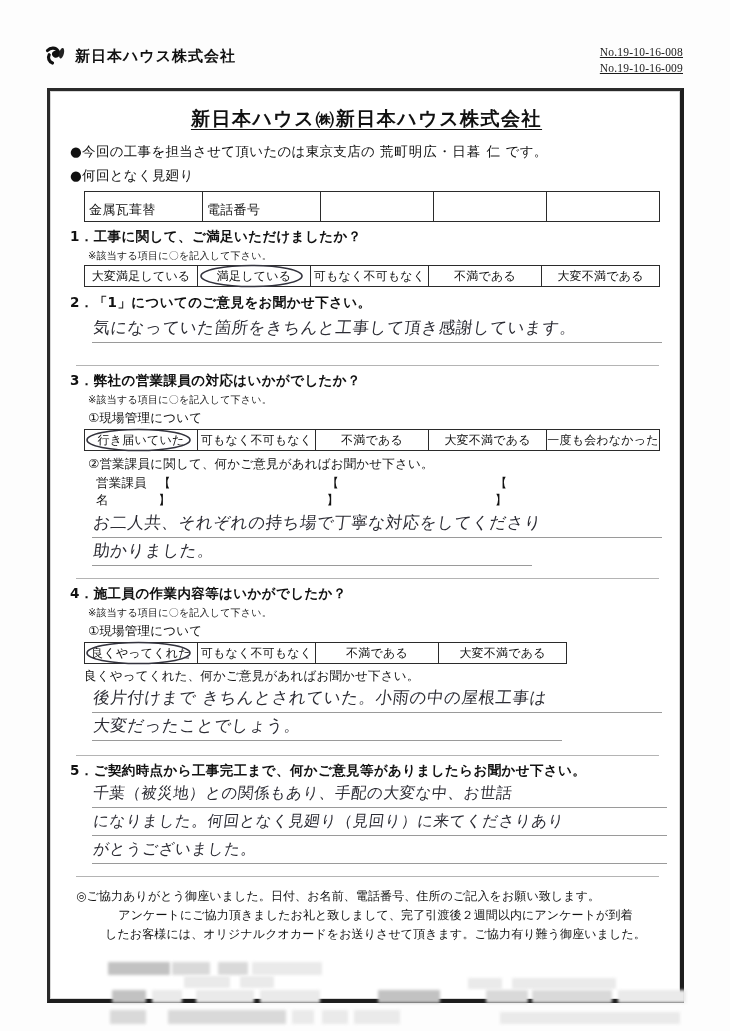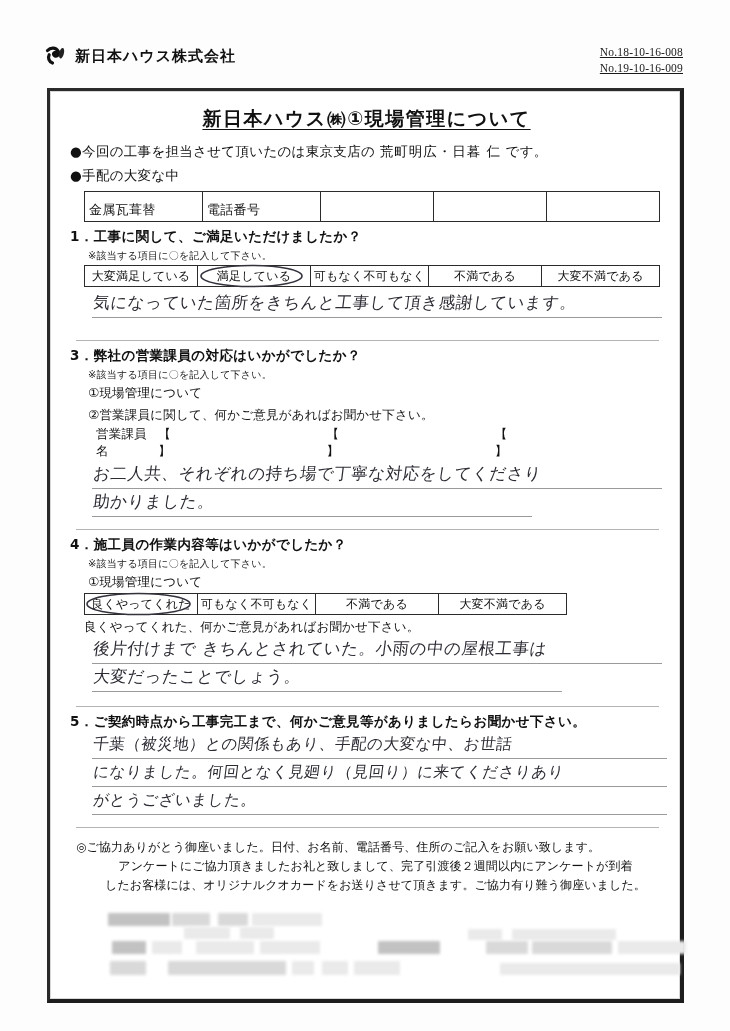--- a/index.html
+++ b/index.html
@@ -242,36 +242,36 @@
       <svg viewBox="0 0 24 24" width="24" height="24">
         <path d="M3.5 6.5c3.2-3.4 8.4-3.1 10.6.6 1 1.7.7 3.6-.8 4.6-1.3.9-3 .5-3.6-.8-.5-1 0-2.1 1-2.4.8-.2 1.6.3 1.7 1.1" fill="none" stroke="#111" stroke-width="3.2" stroke-linecap="round"></path>
         <path d="M8.5 19c-3.4-1.3-5-5.1-3.3-8.2" fill="none" stroke="#111" stroke-width="3.2" stroke-linecap="round"></path>
         <ellipse cx="17.6" cy="9.2" rx="2.3" ry="5.4" fill="#222" transform="rotate(14 17.6 9.2)"></ellipse>
       </svg>
     </span>
     <span class="company-name">新日本ハウス株式会社</span>
   </div>
 
   <div class="doc-nos">
-    <div class="doc-no">No.18-10-16-008</div>
+    <div class="doc-no">No.19-10-16-008</div>
     <div class="doc-no">No.19-10-16-009</div>
   </div>
 
   <div class="sheet">
     <div class="sheet-inner">
 
-      <div class="title">新日本ハウス㈱①現場管理について</div>
+      <div class="title">新日本ハウス㈱新日本ハウス株式会社</div>
 
       <div class="bullet-line">
         <span>●今回の工事を担当させて頂いたのは東京支店の</span>
         <span class="staff-names">荒町明広・日暮 仁</span>
         <span>です。</span>
       </div>
 
-      <div class="bullet-line" style="margin-top:3px;">●手配の大変な中</div>
+      <div class="bullet-line" style="margin-top:3px;">●何回となく見廻り</div>
 
       <table class="work-table">
         <tbody>
             <tr>
           <td style="width:118px">金属瓦葺替</td>
           <td style="width:118px">電話番号</td>
           <td style="width:113px"></td>
           <td style="width:113px"></td>
           <td style="width:113px"></td>
         </tr>
@@ -290,29 +290,46 @@
             </svg>
             <span>満足している</span>
           </td>
           <td style="width:118px">可もなく不可もなく</td>
           <td style="width:113px">不満である</td>
           <td style="width:118px">大変不満である</td>
         </tr>
       </tbody>
         </table>
 
+      <div class="q-head" style="margin-top:7px">2．「1」についてのご意見をお聞かせ下さい。</div>
       <div class="hand-line" style="margin-top:5px;width:570px">
         <span class="hand">気になっていた箇所をきちんと工事して頂き感謝しています。</span>
       </div>
 
       <div class="sep" style="margin-top:22px"></div>
 
       <div class="q-head">3．弊社の営業課員の対応はいかがでしたか？</div>
       <div class="q-note">※該当する項目に〇を記入して下さい。</div>
       <div class="sub-head">①現場管理について</div>
+      <table class="opt-table">
+        <tbody>
+            <tr>
+          <td style="width:113px" class="circled">
+            <svg class="circle-svg" viewBox="0 0 113 27" preserveAspectRatio="none">
+              <ellipse cx="56" cy="13.5" rx="52" ry="11" fill="none" stroke="#33333d" stroke-width="1.5"></ellipse>
+            </svg>
+            <span>行き届いていた</span>
+          </td>
+          <td style="width:118px">可もなく不可もなく</td>
+          <td style="width:113px">不満である</td>
+          <td style="width:118px">大変不満である</td>
+          <td style="width:113px">一度も会わなかった</td>
+        </tr>
+      </tbody>
+        </table>
 
       <div class="sub-head" style="margin-top:5px">②営業課員に関して、何かご意見があればお聞かせ下さい。</div>
 
       <div class="names-row">
         <span>営業課員名</span>
         <span class="name-field">【<span class="name-blank" style="width:146px"></span>】</span>
         <span class="name-field">【<span class="name-blank" style="width:146px"></span>】</span>
         <span class="name-field">【<span class="name-blank" style="width:146px"></span>】</span>
       </div>
 

